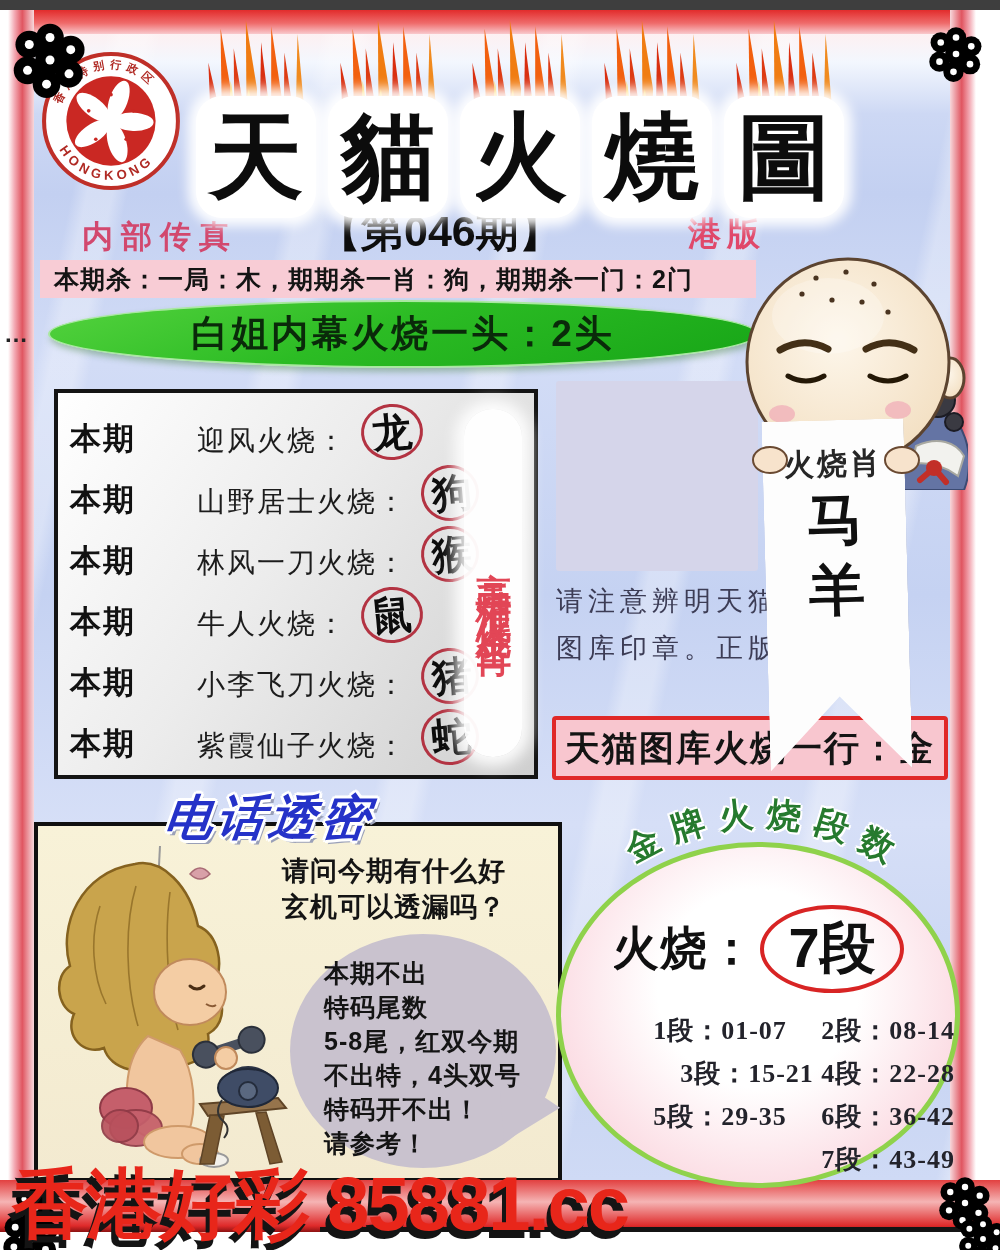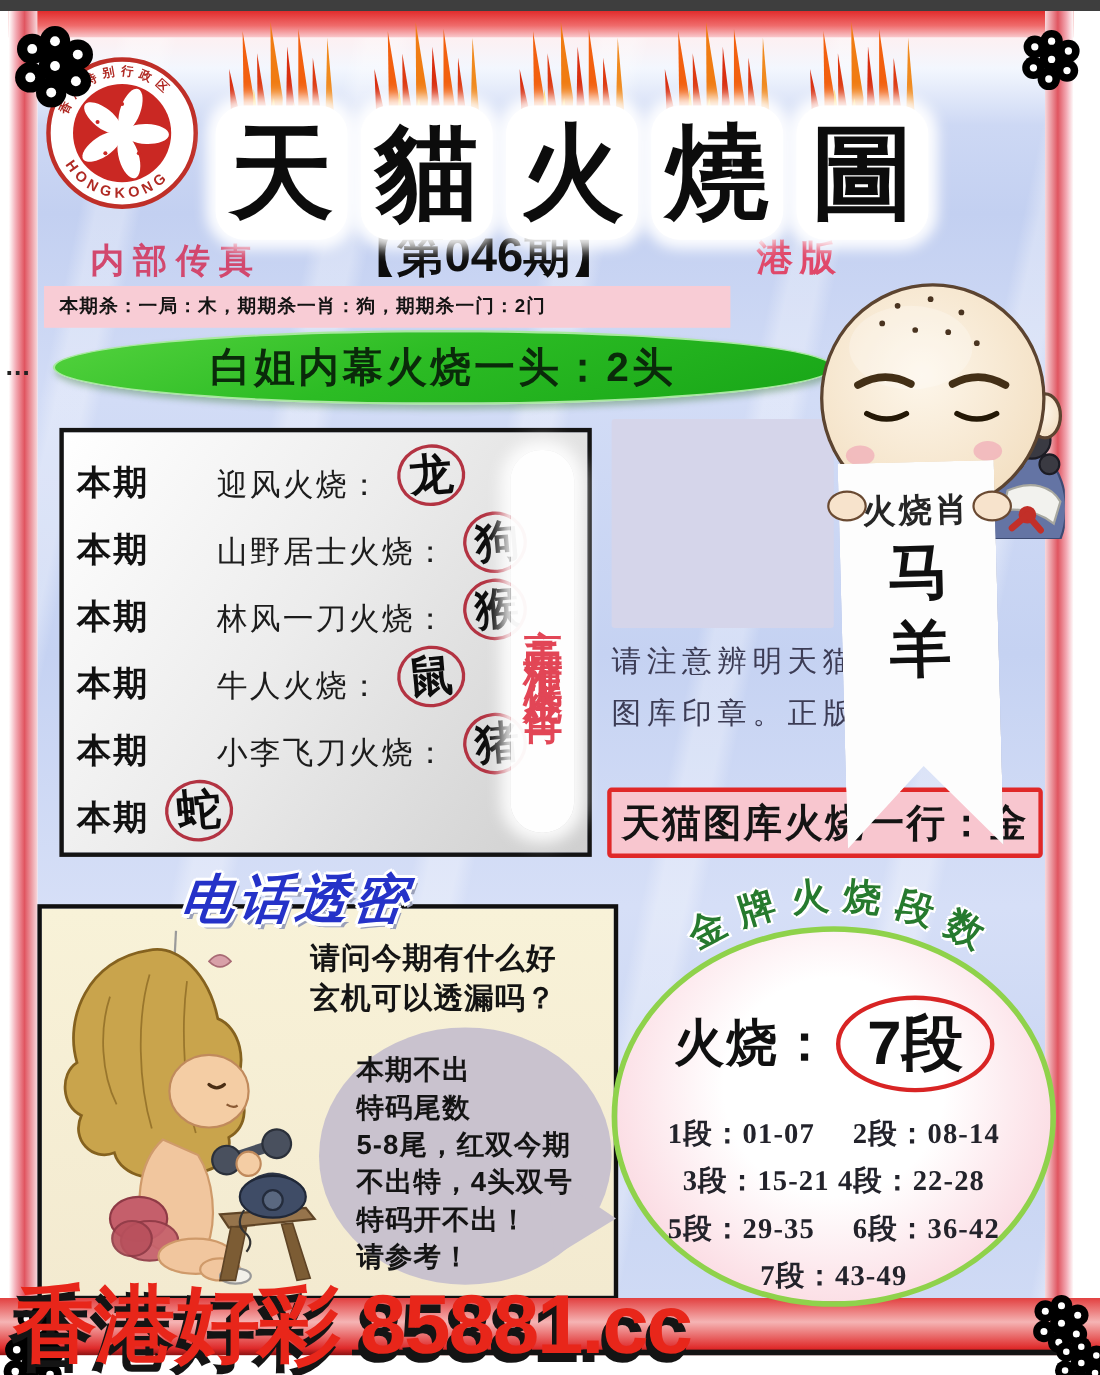--- a/index.html
+++ b/index.html
@@ -38,22 +38,22 @@
   .char-blob { position:absolute; left:0; bottom:0; width:120px; height:122px; background:#ffffff;
     border-radius:26px; box-shadow:0 0 12px 8px rgba(255,255,255,.95);
     display:flex; align-items:center; justify-content:center; }
   .char-blob span { font-size:94px; font-weight:900; color:#0c0c0c; line-height:1;
     font-family:"Liberation Sans","DejaVu Sans",sans-serif; }
 
   .label-internal { position:absolute; left:82px; top:216px; font-size:31px; font-weight:800; color:#d2486e; letter-spacing:8px; }
   .issue { position:absolute; left:318px; top:203px; font-size:43px; font-weight:900; color:#0d0d0d; }
   .label-hk { position:absolute; left:648px; top:212px; font-size:33px; font-weight:800; color:#e0486a; letter-spacing:6px;margin-left:40px; }
 
-  .kill-banner { position:absolute; left:40px; top:260px; width:624px; height:38px;
-    background:#f8ccd5; color:#141414; font-size:17px; font-weight:700;
+  .kill-banner { position:absolute; left:40px; top:260px; width:716px; height:38px;
+    background:#f8ccd5; color:#141414; font-size:25px; font-weight:700;
     line-height:38px; padding-left:14px; letter-spacing:1px; white-space:nowrap; }
 
   .green-ellipse { position:absolute; left:48px; top:300px; width:710px; height:68px;
     border-radius:50%; background:linear-gradient(160deg,#55d33f 0%,#2cbc24 45%,#17a517 100%);
     border:2px solid #a9e8a0; display:flex; align-items:center; justify-content:center;
     box-shadow:2px 4px 6px rgba(40,110,30,.35); }
   .green-ellipse span { font-size:37px; font-weight:900; color:#0a2a0a; letter-spacing:3px; }
   .dots { position:absolute; left:4px; top:320px; font-size:24px; color:#222; font-weight:700; }
 
   
@@ -114,21 +114,21 @@
   .bubble-text { position:absolute; left:324px; top:956px; font-size:25px; font-weight:700;
     color:#141414; line-height:34px; letter-spacing:1px; z-index:3; white-space:nowrap; }
   .baby-svg { position:absolute; left:40px; top:846px; width:255px; height:334px; z-index:1; }
 
   
   .arc-char { position:absolute; font-size:34px; font-weight:900; color:#267a2e; z-index:3;
     text-shadow:-2px 0 0 #fff,2px 0 0 #fff,0 -2px 0 #fff,0 2px 0 #fff,2px 2px 0 #fff,-2px -2px 0 #fff; }
   .seg-circle { position:absolute; left:556px; top:842px; width:404px; height:346px;
     border-radius:50%; border:5px solid #8fd24b; z-index:2;
     background:radial-gradient(ellipse at 50% 42%, #ffffff 0 36%, #fce2e8 68%, #f6c6d2 100%);
-    text-align:center; }
+    text-align:right; }
   .seg-head { display:flex; align-items:center; justify-content:center; margin-top:58px; gap:4px; }
   .seg-label { font-size:46px; font-weight:900; color:#101010; letter-spacing:2px; }
   .seg-value { border:4px solid #d82424; border-radius:50%; padding:2px 24px;
     font-size:56px; font-weight:900; color:#101010; }
   .seg-rows { margin-top:16px; font-family:"Liberation Serif","DejaVu Serif",serif;
     font-size:26px; font-weight:700; color:#23232b; line-height:43px; letter-spacing:1px; }
 
   
   .site-banner { position:absolute; left:12px; top:1154px; z-index:9;
     font-size:76px; font-weight:900; color:#e8261a; letter-spacing:-2px; white-space:nowrap;
@@ -298,20 +298,21 @@
       <span class="blabel">牛人火烧：</span>
       <span class="zodiac">鼠</span>
     </div>
     <div class="burn-row">
       <span class="prefix">本期</span>
       <span class="blabel">小李飞刀火烧：</span>
       <span class="zodiac">猪</span>
     </div>
     <div class="burn-row">
       <span class="prefix">本期</span>
+      <span class="blabel">紫霞仙子火烧：</span>
       <span class="zodiac">蛇</span>
     </div>
     <div class="side-ribbon">高手精准火烧生肖</div>
   </div>
 
   <div class="lavender-patch"></div>
 
   <svg class="monk-svg" viewBox="0 0 240 240">
     <defs>
       <radialGradient id="skin" cx="45%" cy="40%" r="70%">

